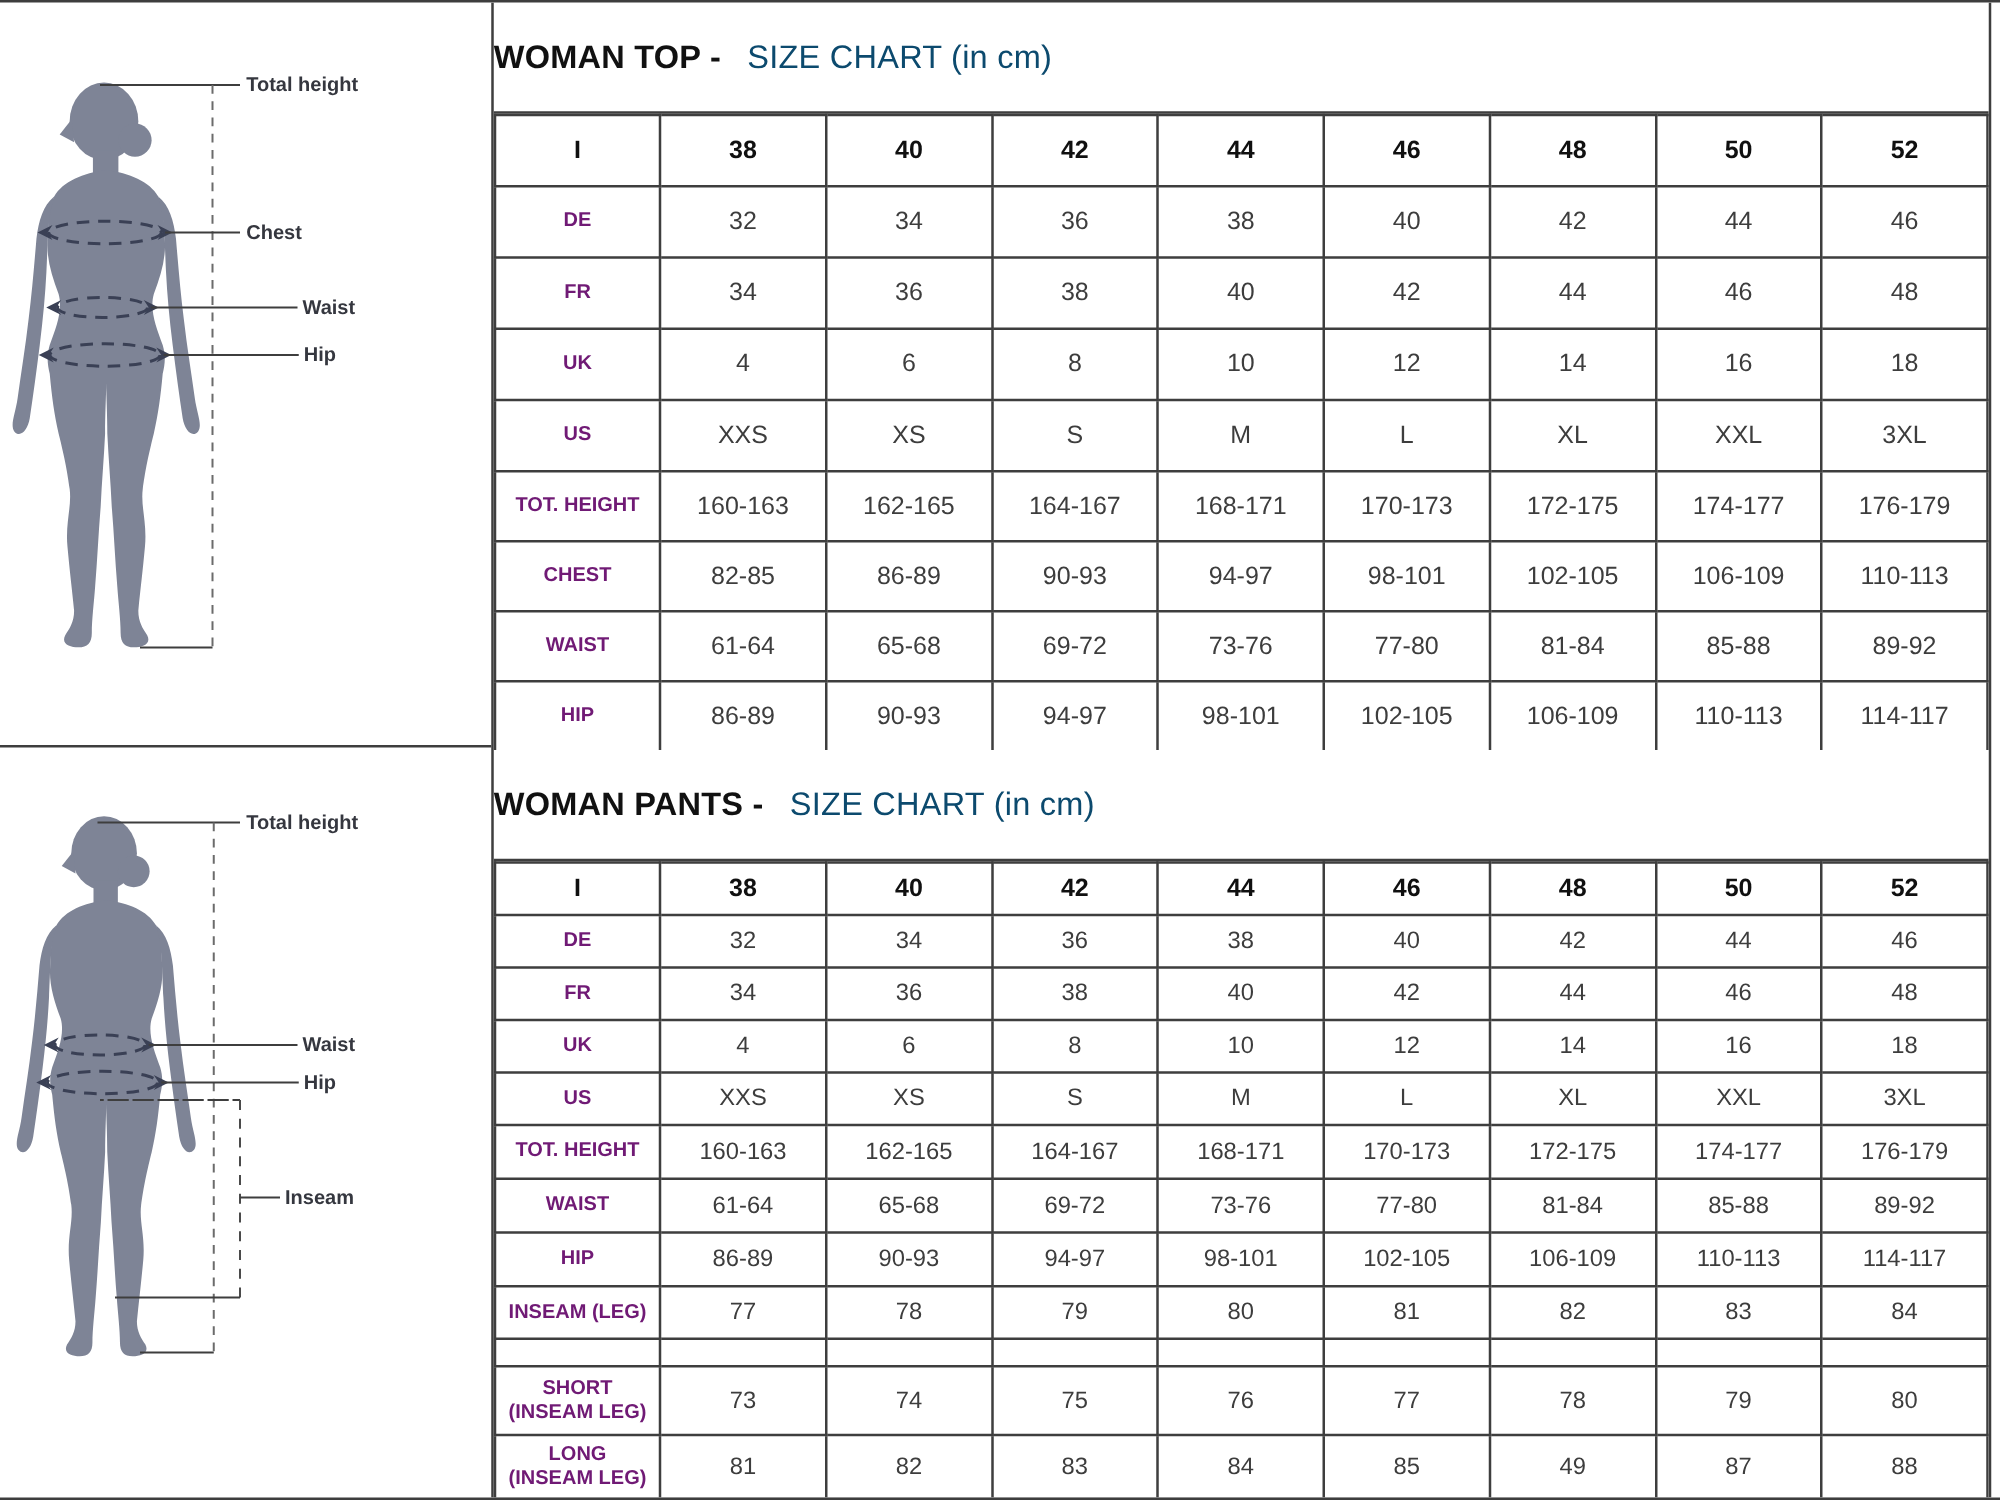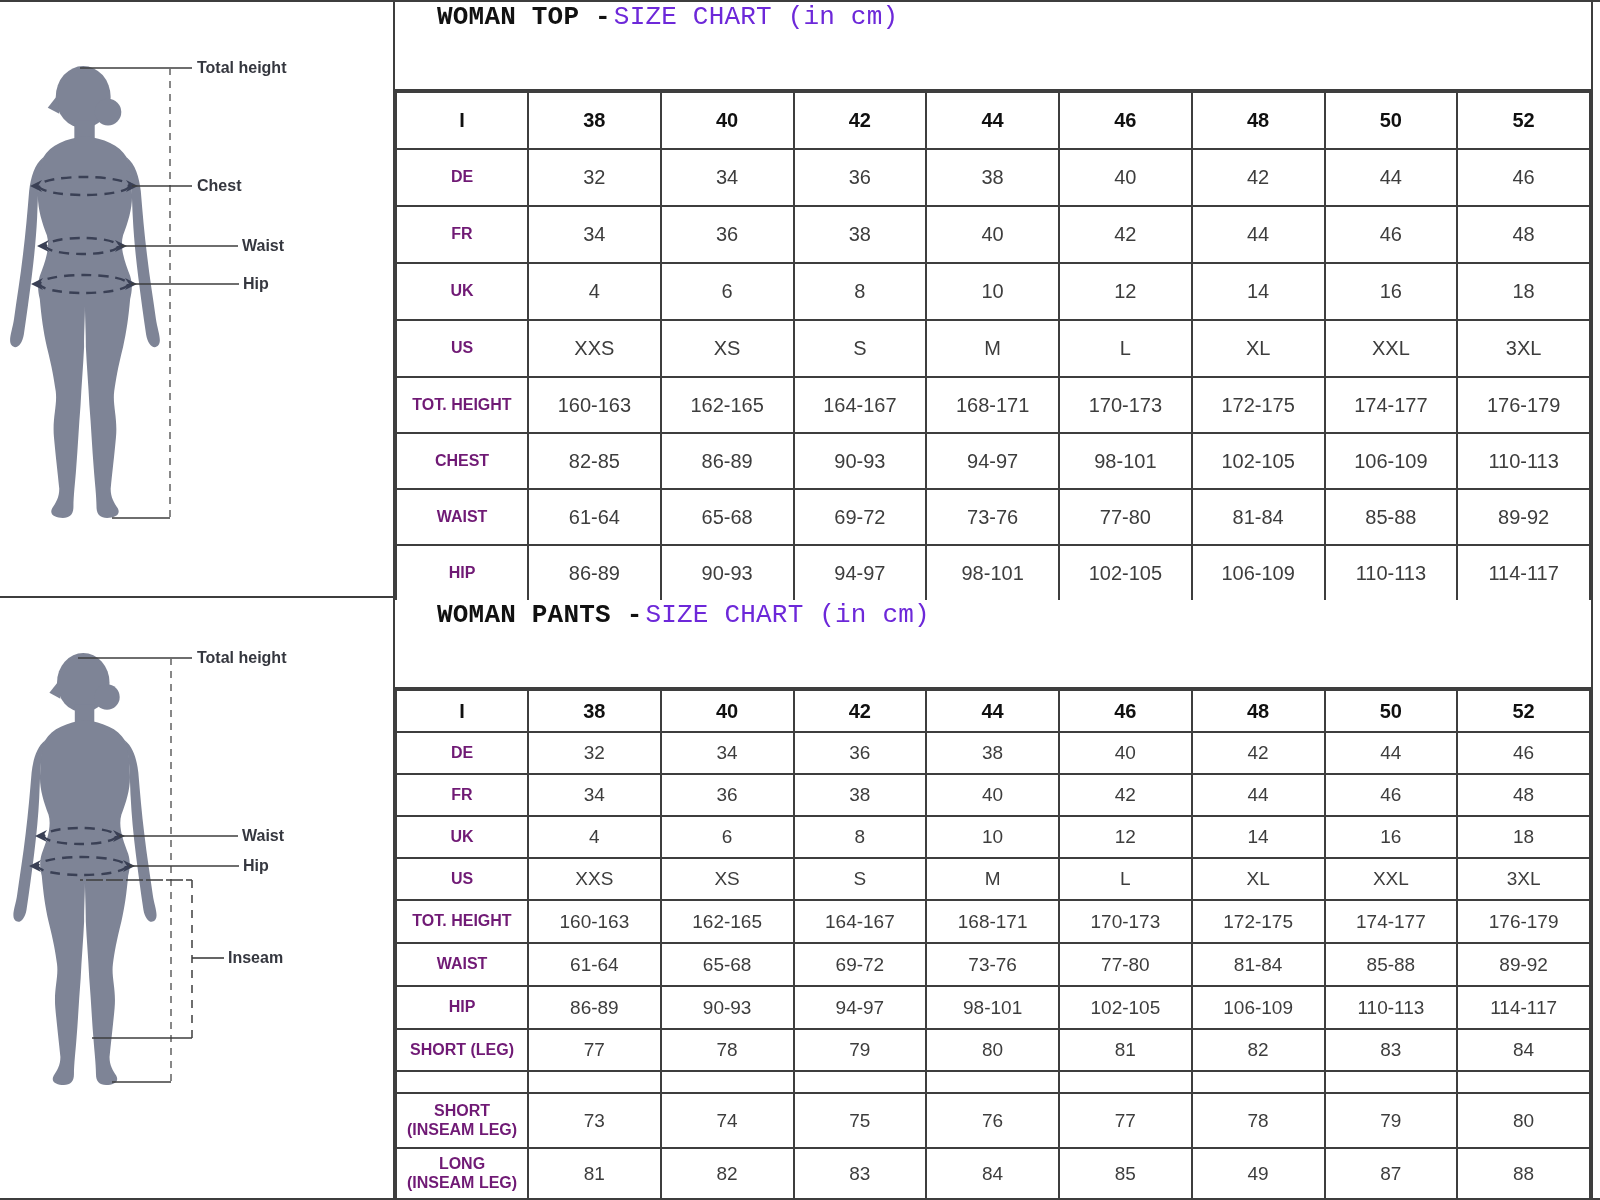--- a/index.html
+++ b/index.html
@@ -18,28 +18,26 @@
   .col-left{width:393px;flex:0 0 393px;box-sizing:border-box;}
   .diagram{position:relative;box-sizing:border-box;}
   .diagram.top{height:596px;border-bottom:2px solid #3e3e3e;}
   .diagram.bottom{height:598px;}
   .col-right{width:1200px;flex:0 0 1200px;box-sizing:border-box;
     border-left:2px solid #3e3e3e;border-right:2px solid #3e3e3e;}
   .sec{height:598px;overflow:hidden;display:flex;flex-direction:column;box-sizing:border-box;}
   .table-title{
     height:89px;flex:0 0 89px;box-sizing:border-box;
     border-bottom:2px solid #3e3e3e;
-    display:flex;
-    padding-left:42px;
+    display:flex;align-items:center;
     font-size:26px;letter-spacing:.2px;
     white-space:nowrap;
-    font-family:Liberation Mono, monospace;
   }
   .table-title .tb{font-weight:bold;color:#111;}
-  .table-title .tr{font-weight:normal;color:#6d28d9;margin-left:3px;}
+  .table-title .tr{font-weight:normal;color:#0c4a6e;margin-left:21px;}
   table.size-table{
     border-collapse:collapse;table-layout:fixed;width:100%;
   }
   table.size-table th, table.size-table td{
     border:2px solid #3e3e3e;
     text-align:center;vertical-align:middle;
     padding:0 2px;box-sizing:border-box;
     overflow:hidden;
   }
   table.size-table thead th{font-size:20px;font-weight:bold;color:#101010;}
@@ -362,21 +360,21 @@
               <td>86-89</td>
               <td>90-93</td>
               <td>94-97</td>
               <td>98-101</td>
               <td>102-105</td>
               <td>106-109</td>
               <td>110-113</td>
               <td>114-117</td>
             </tr>
             <tr style="height: 42px;">
-              <th>SHORT (LEG)</th>
+              <th>INSEAM (LEG)</th>
               <td>77</td>
               <td>78</td>
               <td>79</td>
               <td>80</td>
               <td>81</td>
               <td>82</td>
               <td>83</td>
               <td>84</td>
             </tr>
             <tr style="height: 22px;">

